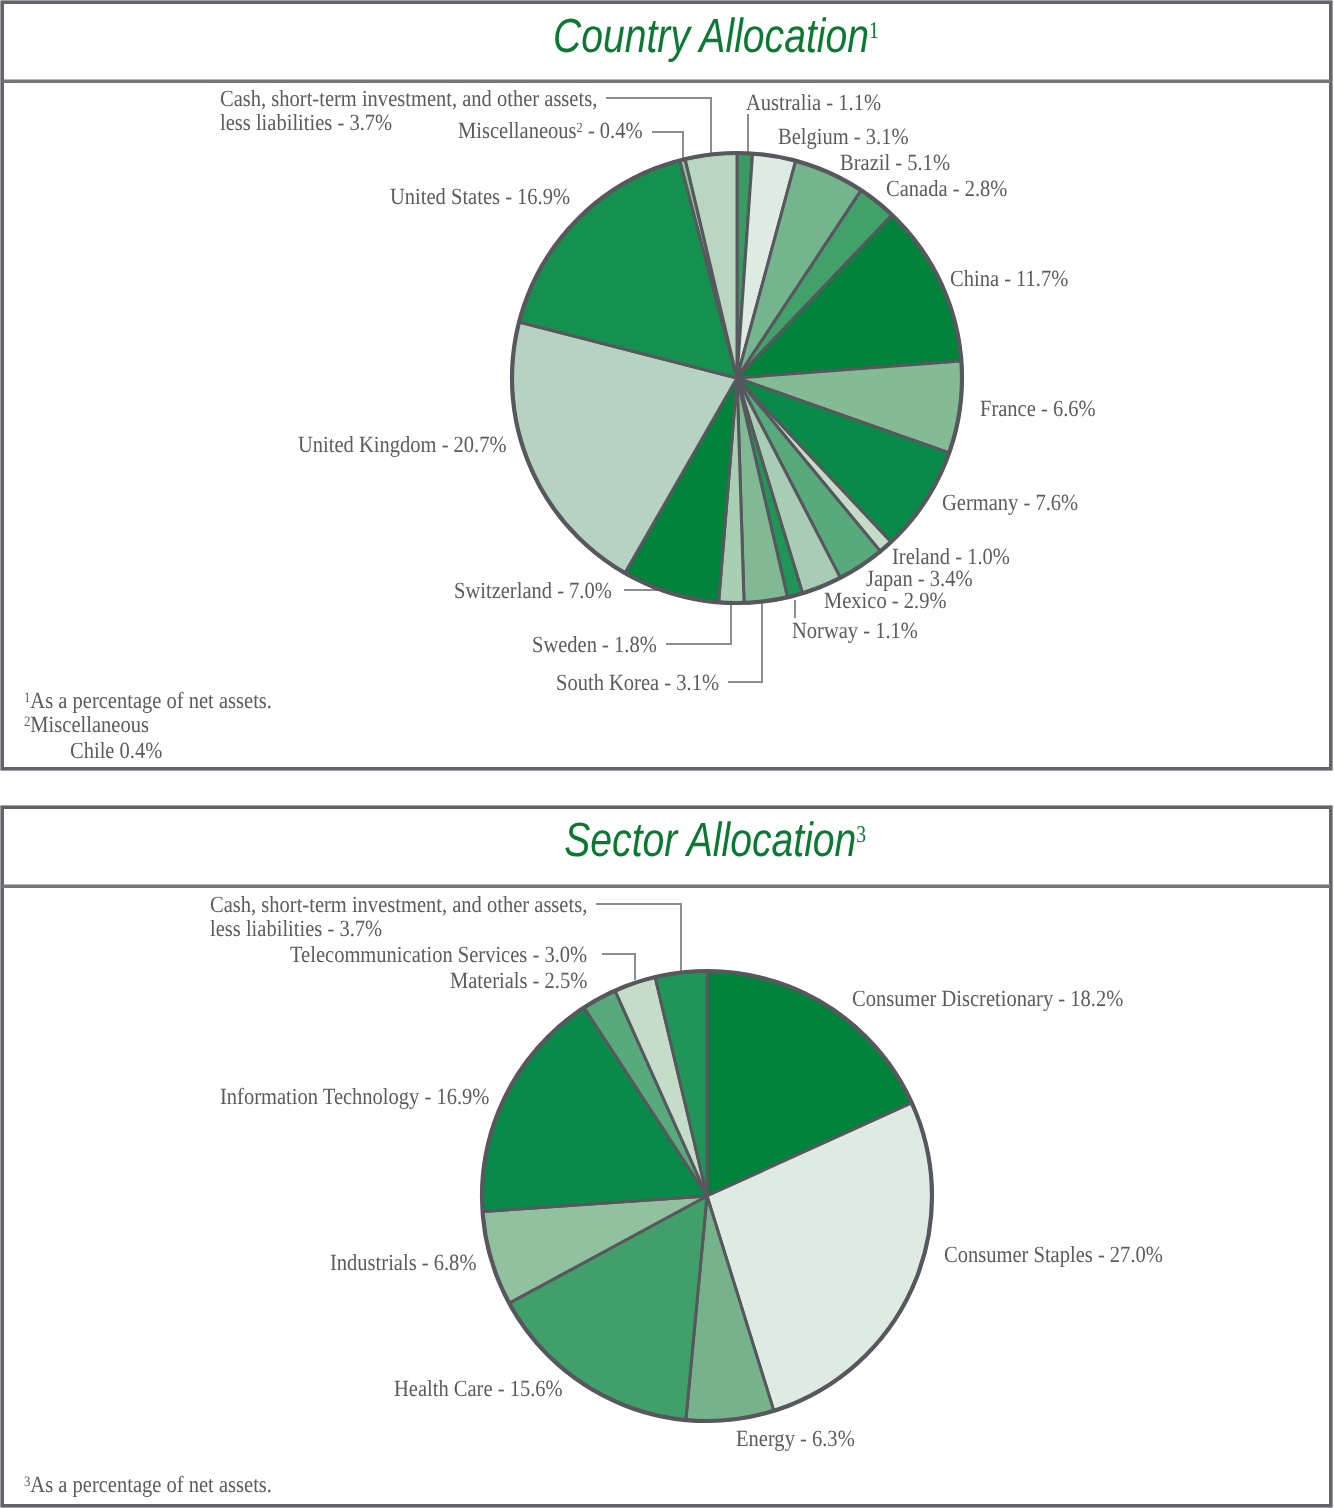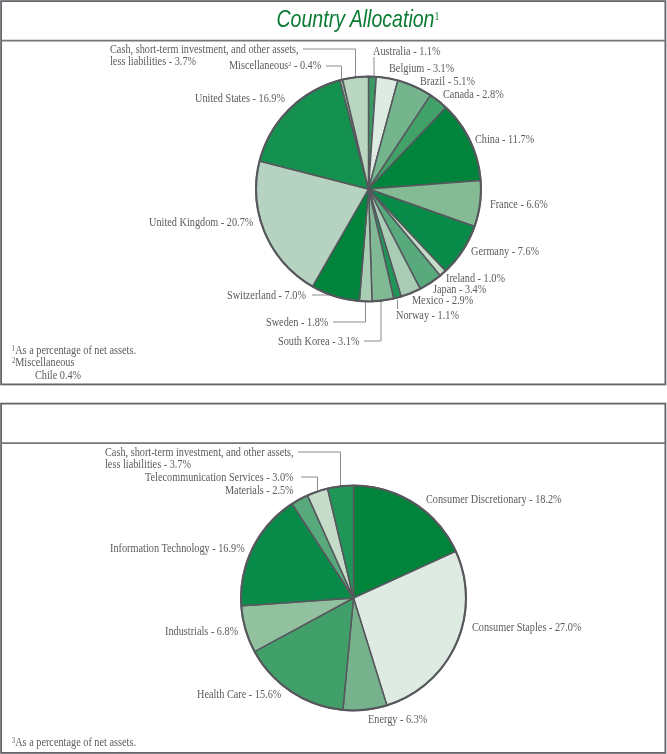--- a/index.html
+++ b/index.html
@@ -62,20 +62,21 @@
           <circle cx="368.5" cy="189" r="112.5" fill="none" stroke="#57575e" stroke-width="2.1"></circle>
         </g>
       </svg>
 
     <div class="foot" style="left:11px;top:344px;"><sup>1</sup><span>As a percentage of net assets.</span></div>
     <div class="foot" style="left:11px;top:356px;"><sup>2</sup><span>Miscellaneous</span></div>
     <div class="foot" style="left:34px;top:369px;"><span>Chile 0.4%</span></div>
   </div>
 
   <div class="panel" id="panel2" style="left:1px;top:403px;width:665px;height:350px;">
+    <div class="panel-title" style="top:4px;"><span class="ttl"><span>Sector Allocation</span><sup>3</sup></span></div>
 
     <svg class="chart" id="pie2" width="665" height="350" viewBox="1 404 665 350">
         <g>
           <polyline points="301,478 317.5,478 317.5,491" fill="none" stroke="#8c8c92" stroke-width="1"></polyline>
           <polyline points="298,453 340.5,453 340.5,488" fill="none" stroke="#8c8c92" stroke-width="1"></polyline>
         </g>
         <g>
           <path d="M353.5,599 L353.50,486.50 A112.5,112.5 0 0,1 455.89,552.38 Z" fill="#00843c" stroke="#57575e" stroke-width="1.5" stroke-linejoin="round"></path>
           <path d="M353.5,599 L455.89,552.38 A112.5,112.5 0 0,1 386.92,706.42 Z" fill="#deebe2" stroke="#57575e" stroke-width="1.5" stroke-linejoin="round"></path>
           <path d="M353.5,599 L386.92,706.42 A112.5,112.5 0 0,1 342.91,711.00 Z" fill="#76b38c" stroke="#57575e" stroke-width="1.5" stroke-linejoin="round"></path>

